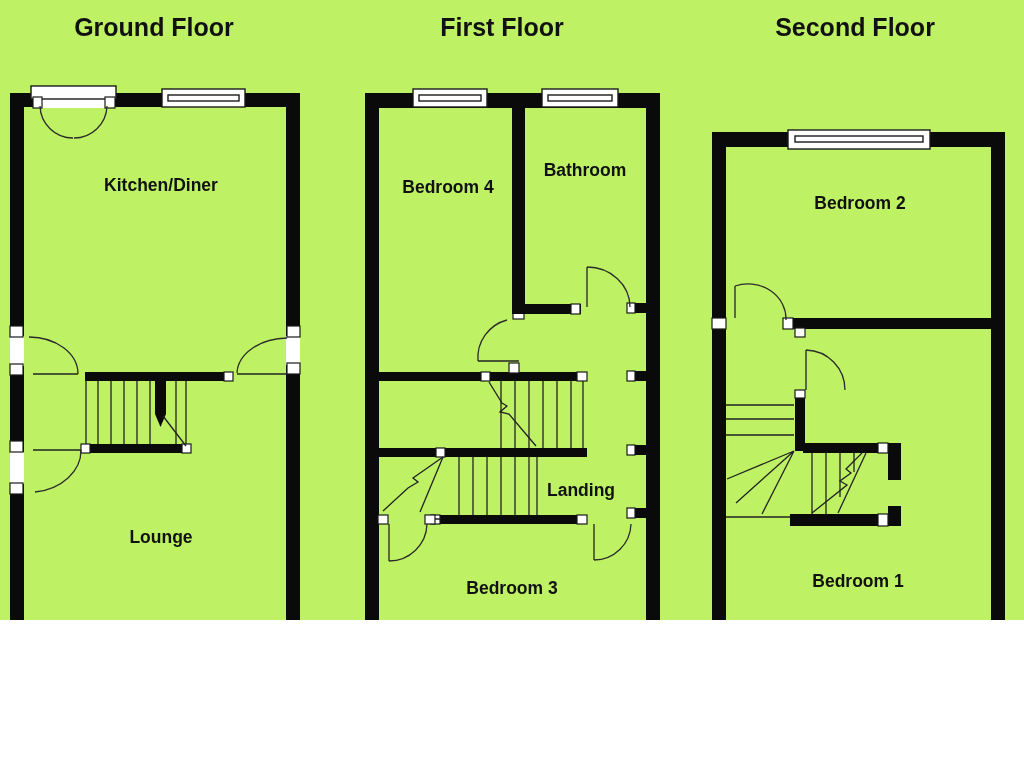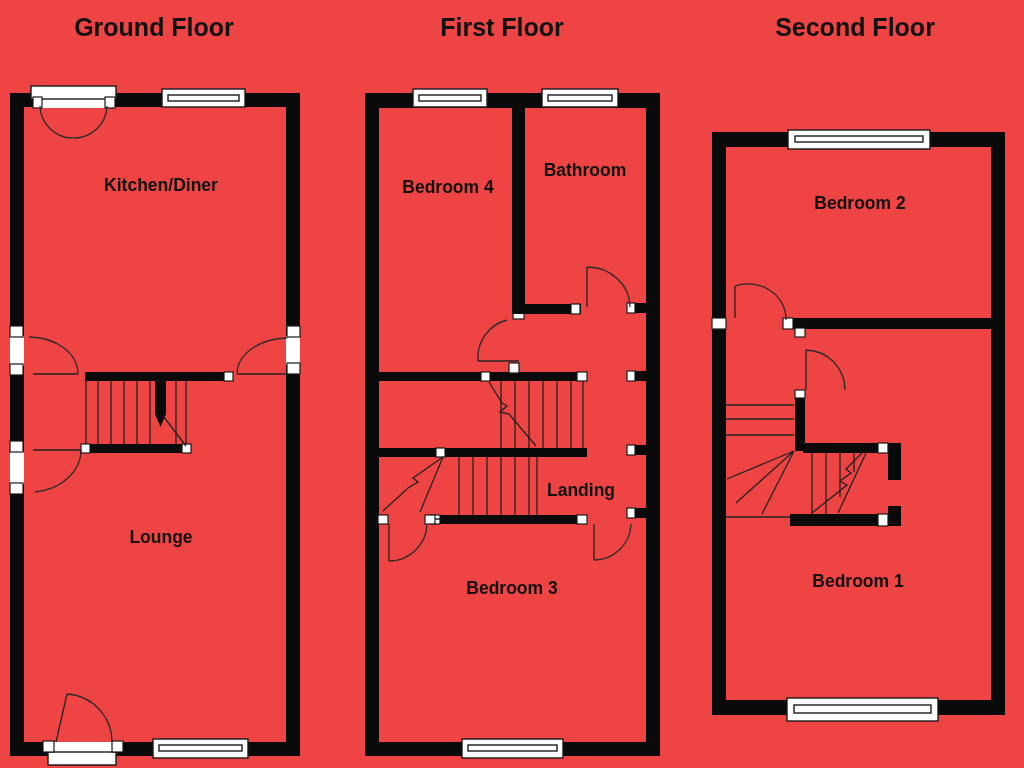--- a/index.html
+++ b/index.html
@@ -1,16 +1,16 @@
 <!DOCTYPE html>
 <html><head>
 <meta charset="utf-8">
 <style>
   html,body{margin:0;padding:0;background:#ffffff;}
-  .stage{position:relative;width:1024px;height:768px;background:#ef4444;overflow:hidden;
+  .stage{position:relative;width:1024px;height:620px;background:#bef264;overflow:hidden;
          font-family:"Liberation Sans",sans-serif;}
   svg{display:block}
   .wall{fill:#0a0a0a;stroke:none}
   .gap{fill:#ffffff;stroke:none}
   .cap{fill:#ffffff;stroke:#1a1a1a;stroke-width:1.2}
   .frame{fill:#ffffff;stroke:#1a1a1a;stroke-width:1.4}
   .thin{stroke:#222222;stroke-width:1.3;fill:none}
   .arc{stroke:#2b2b2b;stroke-width:1.3;fill:none}
   .tri{fill:#0a0a0a}
   .title{font-weight:bold;font-size:25px;fill:#111;text-anchor:middle;

